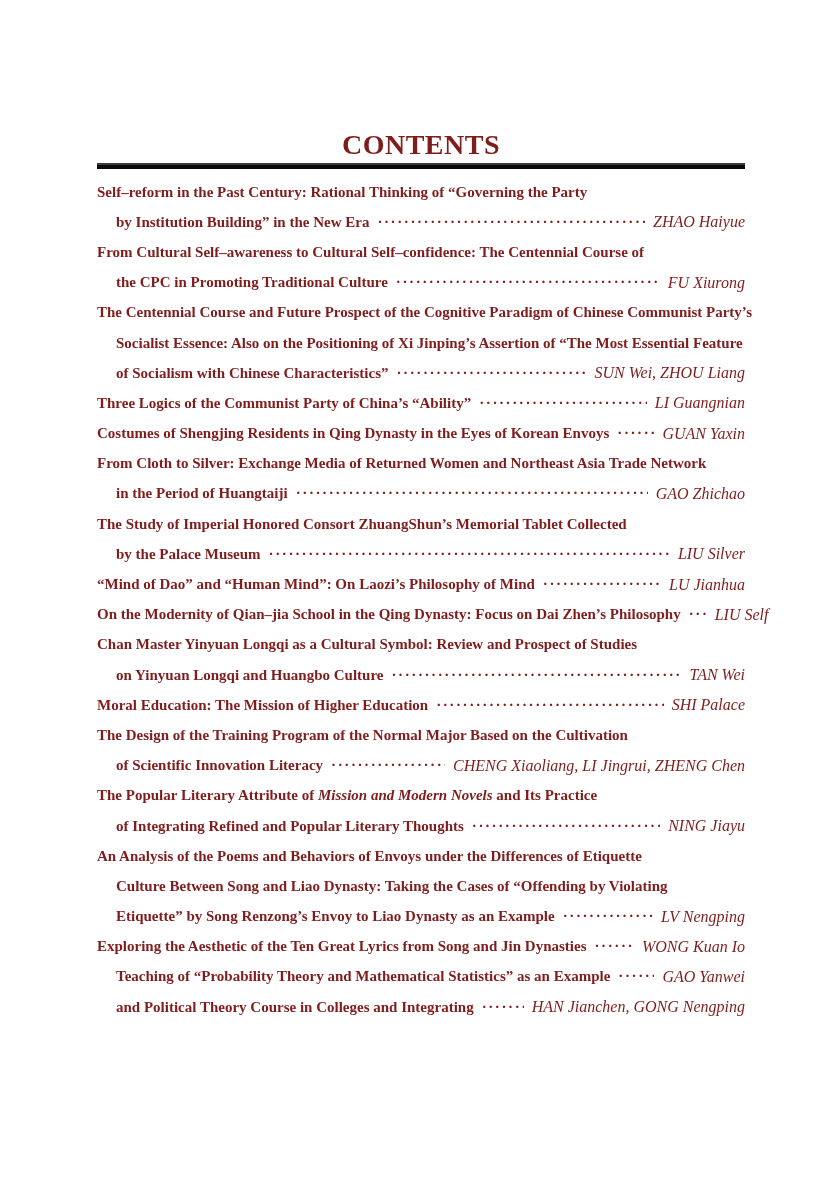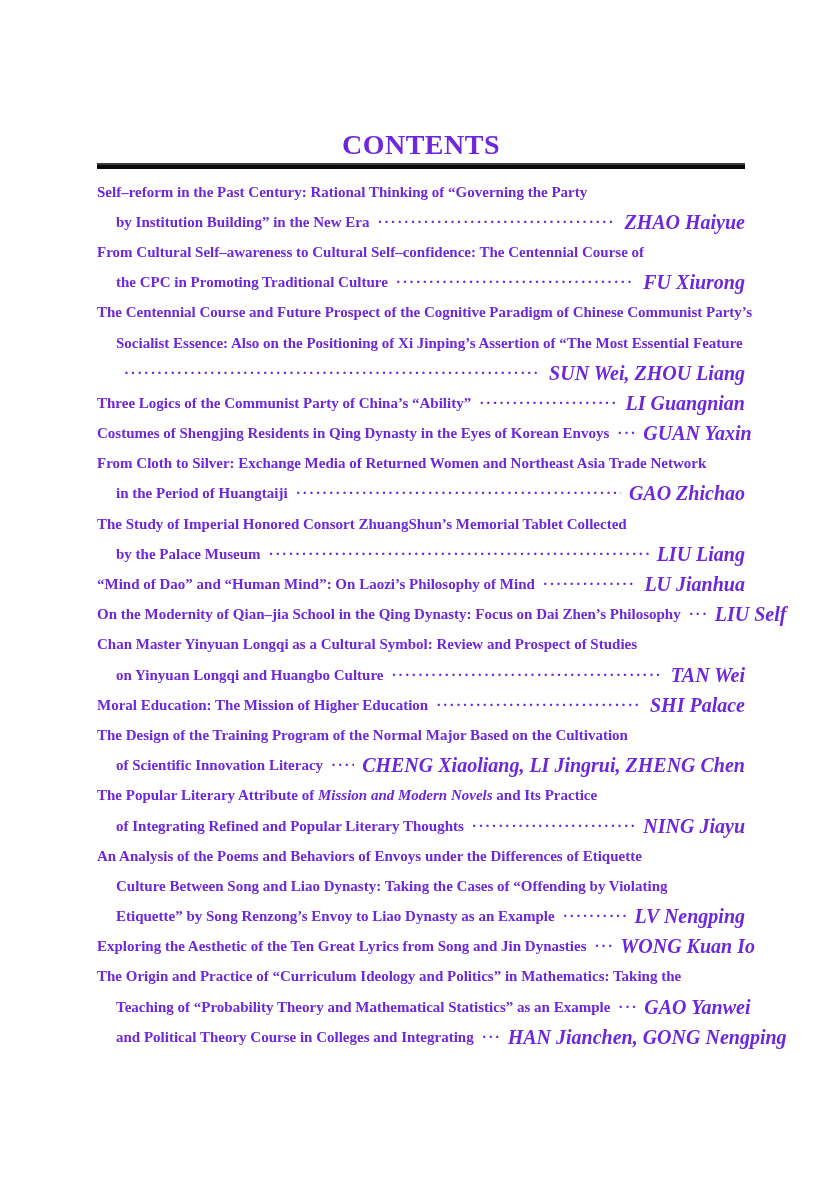--- a/index.html
+++ b/index.html
@@ -7,21 +7,21 @@
     padding: 0;
     background: #ffffff;
   }
   .page {
     position: relative;
     width: 839px;
     height: 1193px;
     background: #ffffff;
     overflow: hidden;
     font-family: "Liberation Serif", "DejaVu Serif", serif;
-    color: #6d28d9;
+    color: #7f1d1d;
   }
   .content {
     position: absolute;
     left: 97px;
     top: 130px;
     width: 648px;
   }
   .title {
     margin: 0;
     text-align: center;
@@ -62,22 +62,22 @@
     white-space: nowrap;
     margin: 0 8px 0 8px;
     letter-spacing: 1.6px;
     font-size: 15px;
     font-weight: bold;
     min-width: 18px;
   }
   .authors {
     white-space: nowrap;
     font-style: italic;
-    font-weight: bold;
-    font-size: 20px;
+    font-weight: normal;
+    font-size: 16px;
     flex: 0 0 auto;
   }
 </style>
 </head>
 <body>
 
 <div class="page">
   <div class="content">
     <h1 class="title">CONTENTS</h1>
     <div class="rule"></div>
@@ -103,20 +103,21 @@
           </div>
         </div>
         <div class="entry">
           <div class="line">
             <span class="t"><span>The Centennial Course and Future Prospect of the Cognitive Paradigm of Chinese Communist Party’s</span></span>
           </div>
           <div class="line indent">
             <span class="t"><span>Socialist Essence: Also on the Positioning of Xi Jinping’s Assertion of “The Most Essential Feature</span></span>
           </div>
           <div class="line indent">
+            <span class="t"><span>of Socialism with Chinese Characteristics”</span></span>
             <span class="leader">····································································································································································································································································</span>
             <span class="authors">SUN Wei, ZHOU Liang</span>
           </div>
         </div>
         <div class="entry">
           <div class="line">
             <span class="t"><span>Three Logics of the Communist Party of China’s “Ability”</span></span>
             <span class="leader">····································································································································································································································································</span>
             <span class="authors">LI Guangnian</span>
           </div>
@@ -138,21 +139,21 @@
             <span class="authors">GAO Zhichao</span>
           </div>
         </div>
         <div class="entry">
           <div class="line">
             <span class="t"><span>The Study of Imperial Honored Consort ZhuangShun’s Memorial Tablet Collected</span></span>
           </div>
           <div class="line indent">
             <span class="t"><span>by the Palace Museum</span></span>
             <span class="leader">····································································································································································································································································</span>
-            <span class="authors">LIU Liang</span>
+            <span class="authors">LIU Silver</span>
           </div>
         </div>
         <div class="entry">
           <div class="line">
             <span class="t"><span>“Mind of Dao” and “Human Mind”: On Laozi’s Philosophy of Mind</span></span>
             <span class="leader">····································································································································································································································································</span>
             <span class="authors">LU Jianhua</span>
           </div>
         </div>
         <div class="entry">
@@ -213,23 +214,20 @@
           </div>
         </div>
         <div class="entry">
           <div class="line">
             <span class="t"><span>Exploring the Aesthetic of the Ten Great Lyrics from Song and Jin Dynasties</span></span>
             <span class="leader">····································································································································································································································································</span>
             <span class="authors">WONG Kuan Io</span>
           </div>
         </div>
         <div class="entry">
-          <div class="line">
-            <span class="t"><span>The Origin and Practice of “Curriculum Ideology and Politics” in Mathematics: Taking the</span></span>
-          </div>
           <div class="line indent">
             <span class="t"><span>Teaching of “Probability Theory and Mathematical Statistics” as an Example</span></span>
             <span class="leader">····································································································································································································································································</span>
             <span class="authors">GAO Yanwei</span>
           </div>
         </div>
         <div class="entry">
           <div class="line indent">
             <span class="t"><span>and Political Theory Course in Colleges and Integrating</span></span>
             <span class="leader">····································································································································································································································································</span>

